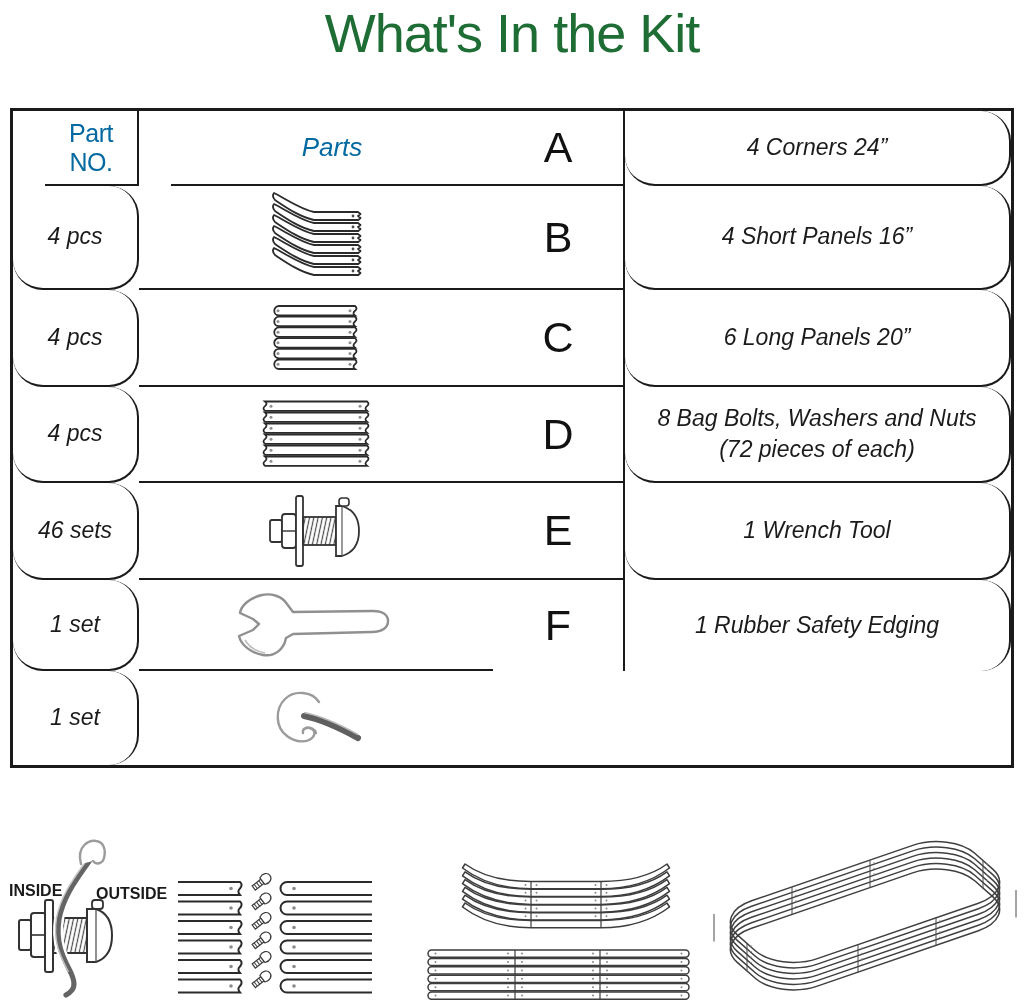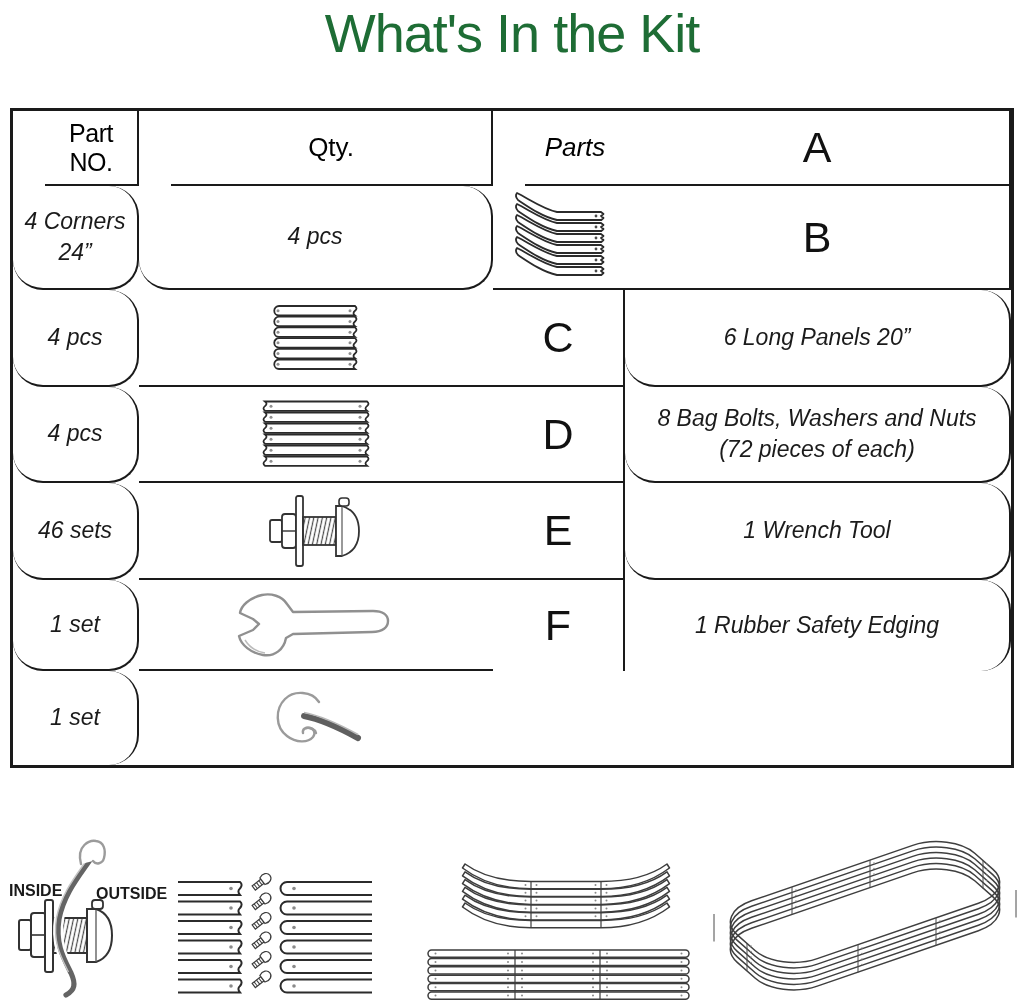--- a/index.html
+++ b/index.html
@@ -2,21 +2,21 @@
 <html><head>
 <meta charset="utf-8">
 <style>
   html,body{margin:0;padding:0;background:#fff;}
   body{width:1024px;height:1000px;position:relative;font-family:"Liberation Sans",sans-serif;color:#1a1a1a;overflow:hidden;}
   .page-title{position:absolute;top:2px;left:0;width:1024px;text-align:center;font-size:54px;font-weight:normal;letter-spacing:-1px;color:#1e6d35;}
   .kit-table{position:absolute;left:10px;top:108px;width:1004px;height:660px;border:3px solid #1a1a1a;box-sizing:border-box;display:grid;grid-template-columns:126px 354px 132px 386px;grid-template-rows:75px 104px 97px 96px 97px 91px 94px;}
   .cell{border-right:2px solid #1a1a1a;border-bottom:2px solid #1a1a1a;display:flex;align-items:center;justify-content:center;box-sizing:border-box;text-align:center;}
   .cell.last-col{border-right:none;font-style:italic;}
   .cell.last-row{border-bottom:none;}
-  .hdr{font-size:26px;color:#000000;margin-left:32px;}
+  .hdr{font-size:26px;color:#0369a1;margin-left:32px;}
   .hdr-part{font-size:25px;letter-spacing:-0.5px;}
   .part-letter{font-size:43px;color:#111;}
   .desc,.qty{font-style:italic;font-size:23px;color:#1b1b1b;line-height:1.35;border-radius:30px;}
   .desc{flex-direction:column;}
   .desc span{display:block;}
   .bottom-diagrams{position:absolute;left:8px;top:830px;width:1024px;height:170px;overflow:hidden;}
   .diag{position:absolute;}
   svg{display:block;}
   .lbl{font-family:"Liberation Sans",sans-serif;font-weight:bold;font-size:16px;fill:#1a1a1a;}
 </style>
@@ -80,40 +80,42 @@
       </g>
     </g>
   </defs>
 </svg>
 
 <div class="page-title" style="color: rgb(30, 109, 53);">What's In the Kit</div>
 
 <div class="kit-table">
 
   <div class="cell hdr hdr-part">Part NO.</div>
-  <div class="cell hdr">Qty.</div>
   <div class="cell hdr last-col">Parts</div>
 
   <div class="cell part-letter">A</div>
   <div class="cell desc">
       <span>4 Corners 24”</span>
     </div>
   <div class="cell qty">4 pcs</div>
   <div class="cell last-col">
     <svg width="124" height="96" viewBox="0 0 124 96">
       <use href="#bandA" y="0"></use>
         <use href="#bandA" y="11"></use>
         <use href="#bandA" y="22"></use>
       <use href="#bandA" y="33"></use>
         <use href="#bandA" y="44"></use>
         <use href="#bandA" y="55"></use>
     </svg>
   </div>
 
   <div class="cell part-letter">B</div>
+  <div class="cell desc">
+      <span>4 Short Panels 16”</span>
+    </div>
   <div class="cell qty">4 pcs</div>
   <div class="cell last-col">
     <svg width="100" height="68" viewBox="0 0 100 68">
       <use href="#panelB" y="2"></use>
         <use href="#panelB" y="12.7"></use>
         <use href="#panelB" y="23.4"></use>
       <use href="#panelB" y="34.1"></use>
         <use href="#panelB" y="44.8"></use>
         <use href="#panelB" y="55.5"></use>
     </svg>

